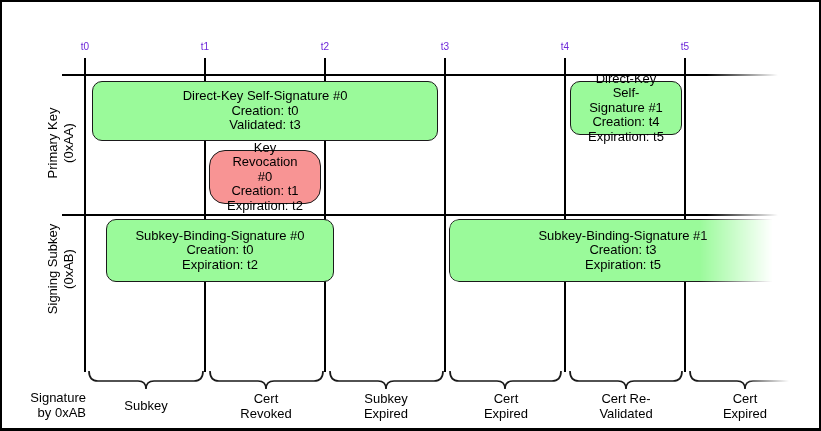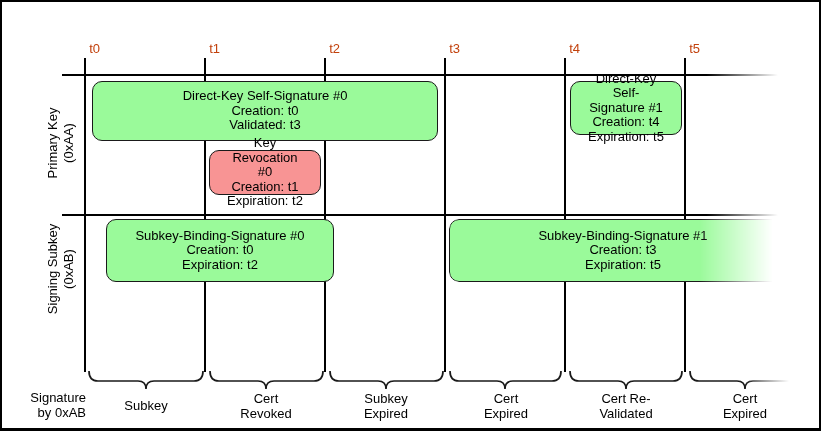--- a/index.html
+++ b/index.html
@@ -12,30 +12,30 @@
   .sig-box{
     position:absolute;z-index:2;border:1.6px solid #1a1a1a;border-radius:10px;
     display:flex;flex-direction:column;align-items:center;justify-content:center;
     font-size:13px;line-height:1.12;color:#000;text-align:center;box-sizing:border-box;
     padding:2px 16px;
   }
   .box-valid{background:#9afa9a;}
   .box-revocation{background:#f89494;}
   #box-dks0{left:90px;top:79px;width:346px;height:60px;}
   #box-dks1{left:568px;top:79px;width:112px;height:54px;}
-  #box-rev0{left:207px;top:148px;width:112px;height:45px;}
+  #box-rev0{left:207px;top:148px;width:112px;height:54px;border-radius:16px;}
   #box-sbs0{left:104px;top:217px;width:228px;height:63px;}
   #box-sbs1{
     left:447px;top:217px;width:348px;height:63px;
     -webkit-mask-image:linear-gradient(to right,#000 72%,transparent 93%);
     mask-image:linear-gradient(to right,#000 72%,transparent 93%);
   }
   .tick-label{
-    position:absolute;z-index:3;top:39px;width:30px;text-align:right;
-    font-size:13px;color:#c2410c;
+    position:absolute;z-index:3;top:39px;width:30px;text-align:center;
+    font-size:10px;color:#6d28d9;
   }
   .row-label{
     position:absolute;z-index:3;width:160px;height:36px;text-align:center;
     font-size:13px;line-height:1.2;color:#000;white-space:pre-line;
     transform:rotate(-90deg);
   }
   #row-label-primary{left:-19px;top:123px;}
   #row-label-subkey{left:-19px;top:249px;}
   .axis-label{
     position:absolute;z-index:3;left:0px;top:388px;width:84px;text-align:right;

